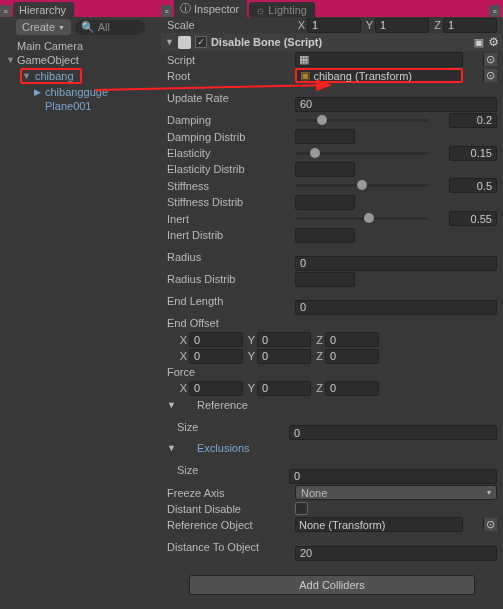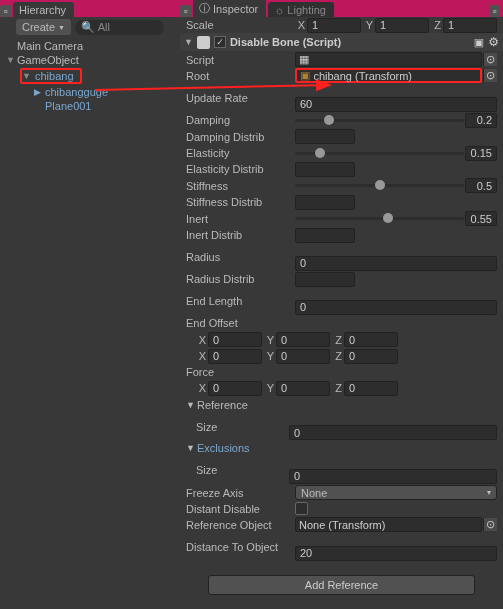--- a/index.html
+++ b/index.html
@@ -17,34 +17,34 @@
   .tree-item { padding: 1px 0 1px 6px; display: flex; align-items: center; cursor: pointer; }
   .tree-item .toggle { width: 11px; display: inline-block; color: #888; font-size: 9px; }
   .tree-item.d1 { padding-left: 6px; }
   .tree-item.d2 { padding-left: 20px; }
   .tree-item.d3 { padding-left: 34px; }
   .prefab { color: #7ba7d0; }
   .highlight-box { border: 2px solid #ff2020; padding: 0 2px; border-radius: 2px; }
   .dropdown-ctrl { width: 11px; height: 12px; background: #515151; border-radius: 2px; display:inline-flex; align-items:center; justify-content:center; font-size:7px; color:#ccc; }
 
   
-  .row { display: flex; align-items: center; padding: 1px 6px; gap: 1px; min-height: 16px; }
+  .row { display: flex; align-items: center; padding: 1px 6px; gap: 20px; min-height: 16px; }
   .label { width: 108px; color: #bababa; flex-shrink:0; }
   .sub-indent { padding-left: 16px; }
   .input { background: #2d2d2d; border: 1px solid #222; color: #ccc; padding: 1px 4px; border-radius: 2px; height: 15px; }
   .num-input { width: 54px; }
   .full-input { flex: 1; margin-top: 12px; }
   .xyz-row { display: flex; gap: 2px; flex: 1; align-items: center; }
   .xyz-row .axis { color: #bababa; width:10px; text-align:right; }
   .obj-field { background: #2d2d2d; border: 1px solid #222; flex:1; height: 15px; display: flex; align-items: center; padding: 0 3px; gap: 3px; color: #ccc; border-radius: 2px; }
   .obj-picker { width:14px; height:13px; background: #4a4a4a; display:flex; align-items:center; justify-content:center; color:#ccc; border-left:1px solid #222; }
   .slider { flex:1; height:15px; display:flex; align-items:center; }
   .slider-track { flex:1; height:3px; background:#2d2d2d; border-radius:2px; position:relative; }
   .slider-thumb { width:10px; height:10px; background:#999; border-radius:50%; position:absolute; top:-4px; transform:translateX(-50%); }
-  .slider-val { width:32px; text-align:right; }
+  .slider-val { width:48px; text-align:right; }
   .curve-btn { width:60px; height:15px; background:#2d2d2d; border:1px solid #222; border-radius:2px; }
   .component-hdr { background:#3e3e3e; padding:2px 4px; display:flex; align-items:center; gap:4px; }
   .component-hdr .foldout { font-size:9px; color:#aaa; }
   .component-hdr .title { font-weight:bold; color:#ccc; flex:1; }
   .component-hdr .cb { width:12px; height:12px; background:#2d2d2d; border:1px solid #666; display:flex; align-items:center; justify-content:center; color:#ccc; font-size:9px; }
   .script-icon { width:13px; height:13px; display:inline-block; background: linear-gradient(#ccc,#ccc); border-radius:2px; }
   .gear { color:#ccc; font-size:12px; }
   .foldlink { color:#7ba7d0; }
   .checkbox { width:13px; height:13px; background:#2d2d2d; border:1px solid #666; border-radius:2px; }
   .dropdown-field { background:#515151; border:1px solid #222; flex:1; height:15px; display:flex; align-items:center; padding:0 5px; border-radius:3px; justify-content:space-between; }
@@ -305,21 +305,21 @@
         <span>None (Transform)</span>
       </div>
       <div class="obj-picker">⊙</div>
     </div>
 
     <div class="row">
       <span class="label">Distance To Object</span>
       <input class="input full-input" value="20" style="">
     </div>
 
-    <div class="add-comp-btn">Add Reference</div>
+    <div class="add-comp-btn">Add Colliders</div>
   </div>
 </div>
 
 <svg class="arrow" width="503" height="609">
   <defs>
     <marker id="ah" markerWidth="8" markerHeight="8" refX="7" refY="3" orient="auto">
       <path d="M0,0 L8,3 L0,6 Z" fill="#ff2020"></path>
     </marker>
   </defs>
   <line x1="95" y1="90" x2="330" y2="85" stroke="#ff2020" stroke-width="2" marker-end="url(#ah)"></line>

